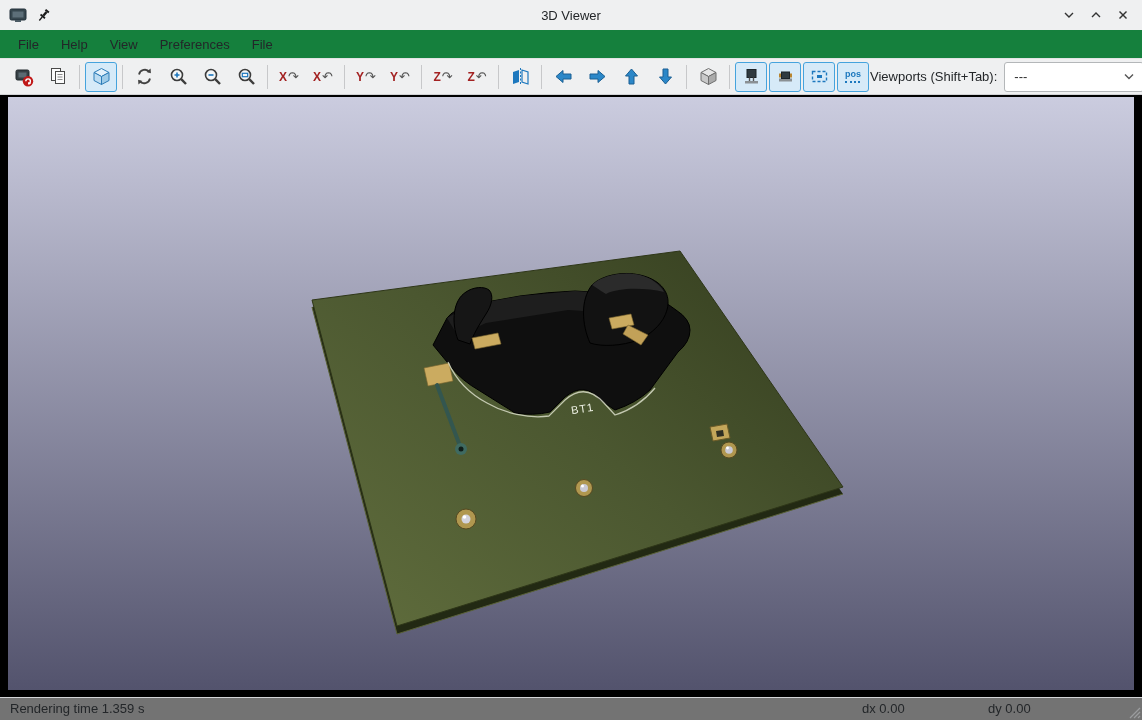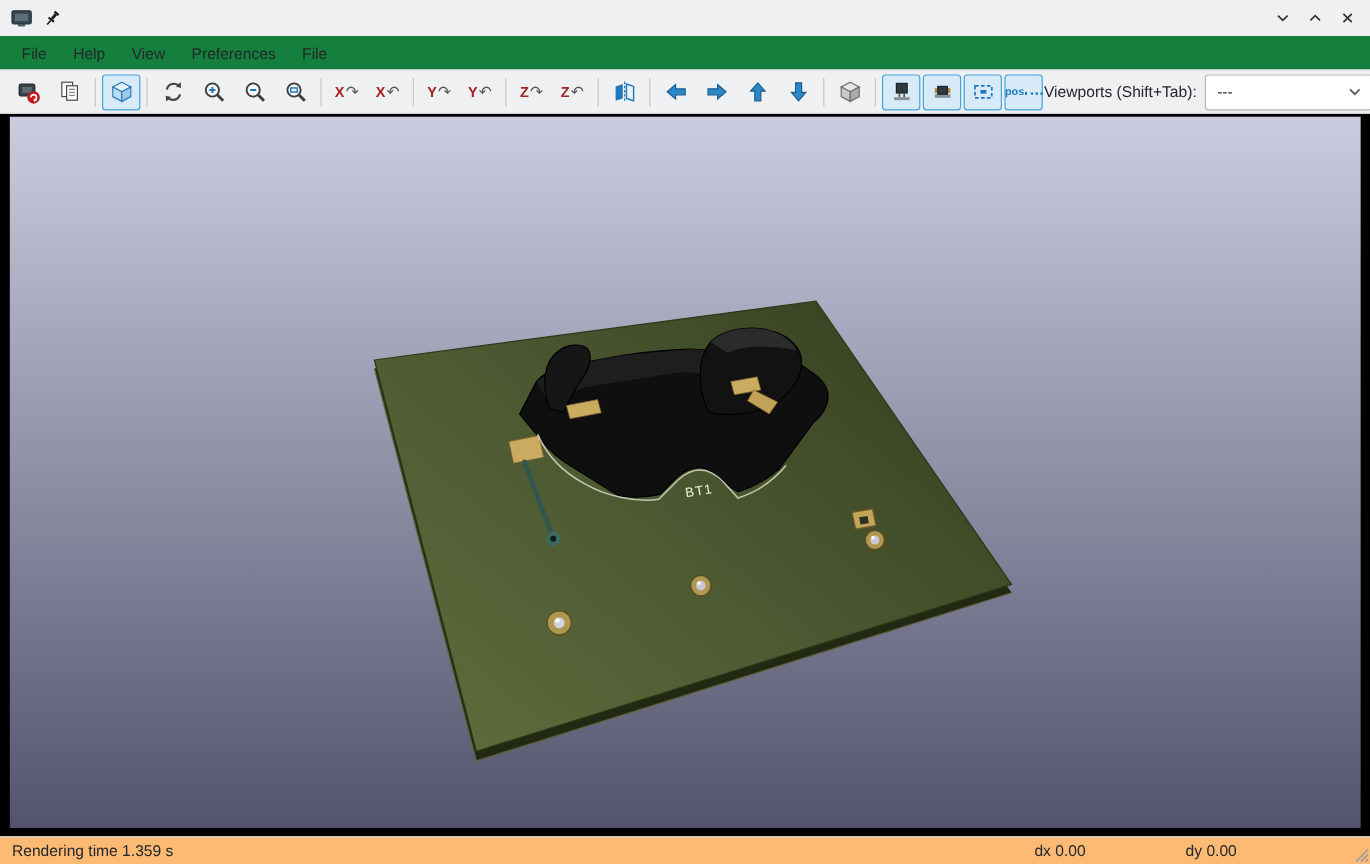--- a/index.html
+++ b/index.html
@@ -24,34 +24,34 @@
   
   .toolbar { height:37px; display:flex; align-items:center; padding:0 7px; background:#eff0f1;
              border-top:1px solid #e2e3e5; border-bottom:1px solid #d2d3d5; }
   .tbtn { min-width:32px; height:30px; display:flex; align-items:center; justify-content:center;
           border:1px solid transparent; border-radius:3px; margin:0 1px; }
   .tbtn.active { background:#d6eaf8; border-color:#45a3dd; }
   .sep { width:1px; height:24px; background:#c7c8ca; margin:0 4px; flex:0 0 1px; }
   .rot { display:flex; align-items:baseline; line-height:1; }
   .rot .letter { color:#a32222; font-weight:bold; font-size:12px; }
   .rot .arrow { color:#555; font-size:13px; margin-left:1px; }
-  .pos-icon { display:flex; flex-direction:row; align-items:center; line-height:1; }
+  .pos-icon { display:flex; flex-direction:column; align-items:center; line-height:1; }
   .pos-text { color:#1d78be; font-size:9px; font-weight:bold; }
   .pos-dashes { width:15px; height:4px; border-bottom:2px dotted #1d78be; }
   .vp-label { margin-left:auto; padding-right:7px; white-space:nowrap; }
   .vp-select { width:140px; height:30px; background:#ffffff; border:1px solid #b4b7b9; border-radius:3px;
                display:flex; align-items:center; padding:0 9px; margin-right:18px; flex:0 0 140px; }
   .vp-select .value { flex:1; color:#2c2c2c; }
 
   
   .viewport-frame { height:602px; background:#000; padding:2px 8px 7px 8px; }
   .viewport-frame svg { display:block; }
 
   
-  .statusbar { height:23px; position:relative; background:#fdba74; border-top:1px solid #d5d6d8; font-size:13px; }
+  .statusbar { height:23px; position:relative; background:#737373; border-top:1px solid #d5d6d8; font-size:13px; }
   .statusbar .sb { position:absolute; top:3px; }
   .sb-render { left:10px; }
   .sb-dx { left:862px; }
   .sb-dy { left:988px; }
   .grip { position:absolute; right:1px; bottom:1px; }
 </style>
 </head>
 <body>
 
 <div class="titlebar">
@@ -63,20 +63,21 @@
     </svg>
     <svg width="15" height="15">
       <g transform="rotate(40 7.5 7.5)">
         <rect x="5.3" y="0.8" width="4.4" height="2" fill="#1a1a1a"></rect>
         <rect x="6.3" y="2.8" width="2.4" height="5" fill="#1a1a1a"></rect>
         <rect x="4.6" y="7.8" width="5.8" height="1.7" fill="#1a1a1a"></rect>
         <line x1="7.5" y1="9.5" x2="7.5" y2="14" stroke="#1a1a1a" stroke-width="1.3"></line>
       </g>
     </svg>
   </div>
+  <div class="tb-title">3D Viewer</div>
   <div class="tb-controls">
     <div class="wbtn">
       <svg width="12" height="12">
           <polyline points="2,4 6,8 10,4" fill="none" stroke="#333" stroke-width="1.4"></polyline>
         </svg>
     </div>
     <div class="wbtn">
       <svg width="12" height="12">
           <polyline points="2,8 6,4 10,8" fill="none" stroke="#333" stroke-width="1.4"></polyline>
         </svg>

